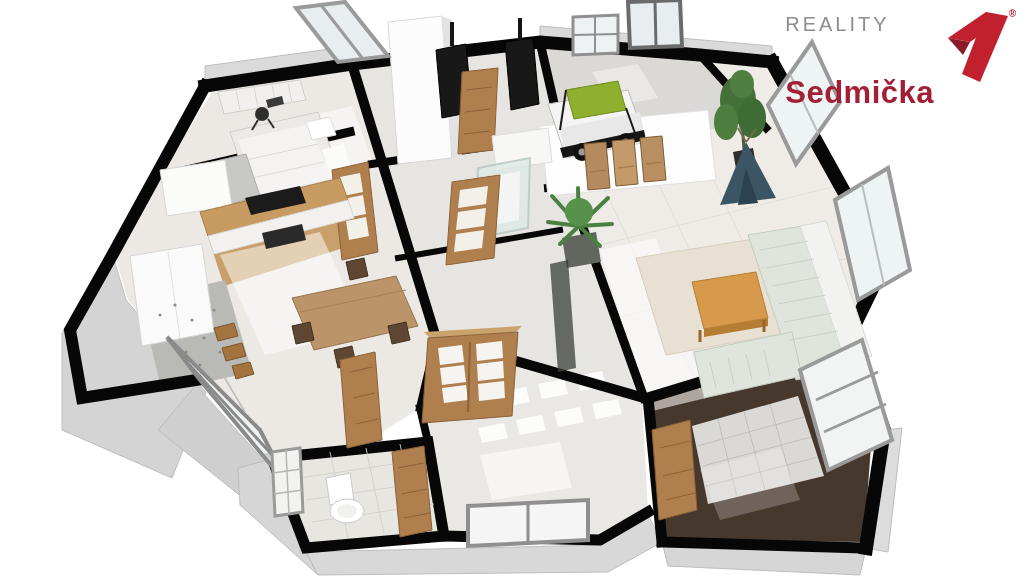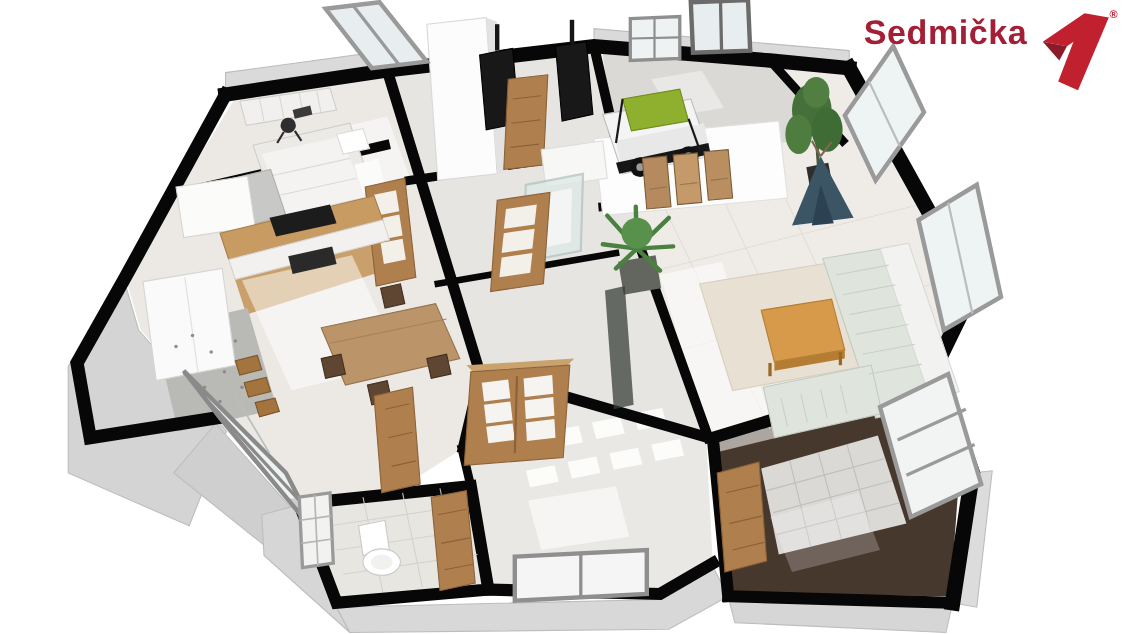--- a/index.html
+++ b/index.html
@@ -2,21 +2,21 @@
 <html><head>
 <meta charset="utf-8">
 <style>
   html,body{margin:0;padding:0;background:#ffffff;width:1024px;height:576px;overflow:hidden;
     font-family:"Liberation Sans",sans-serif;}
   .stage{position:relative;width:1024px;height:576px;background:#ffffff;}
   .plan-svg{position:absolute;left:0;top:0;}
   .logo{position:absolute;top:8px;right:10px;display:flex;align-items:flex-start;gap:8px;}
   .logo-text{text-align:left;line-height:1.05;padding-top:6px;}
   .logo-line1{color:#8d8d8d;font-size:20px;letter-spacing:3px;font-weight:400;}
-  .logo-line2{color:#a31f35;font-size:31px;font-weight:bold;letter-spacing:0.5px;}
+  .logo-line2{color:#a31f35;font-size:31px;font-weight:bold;letter-spacing:0.5px;margin-top:42px;}
   .seven-wrap{position:relative;width:72px;height:78px;}
   .reg{position:absolute;top:0;right:-2px;color:#c1202e;font-size:10px;font-weight:bold;}
 </style>
 </head>
 <body>
 
 <div class="stage">
 
 <svg class="plan-svg" width="1024" height="576" viewBox="0 0 1024 576">
 
@@ -370,20 +370,21 @@
       <polygon points="272,452 300,448 303,512 275,516" fill="#f2f2f1" stroke="#9a9a9a" stroke-width="3"></polygon>
       <line x1="286" y1="450" x2="289" y2="514" stroke="#b5b5b3" stroke-width="1.5"></line>
       <line x1="273" y1="473" x2="301" y2="469" stroke="#b5b5b3" stroke-width="1.5"></line>
       <line x1="274" y1="494" x2="302" y2="490" stroke="#b5b5b3" stroke-width="1.5"></line>
     </g>
   </g>
 </svg>
 
 <div class="logo">
   <div class="logo-text">
+    <div class="logo-line1">REALITY</div>
     <div class="logo-line2">Sedmička</div>
   </div>
   <div class="seven-wrap">
     <svg width="72" height="78" viewBox="0 0 72 78">
       <polygon points="40,14 66,8 38,74 20,66" fill="#c1202e"></polygon>
       <polygon points="6,30 44,4 66,8 28,34" fill="#c1202e"></polygon>
       <polygon points="6,30 28,34 21,47" fill="#8c1b29"></polygon>
     </svg>
     <span class="reg">®</span>
   </div>

